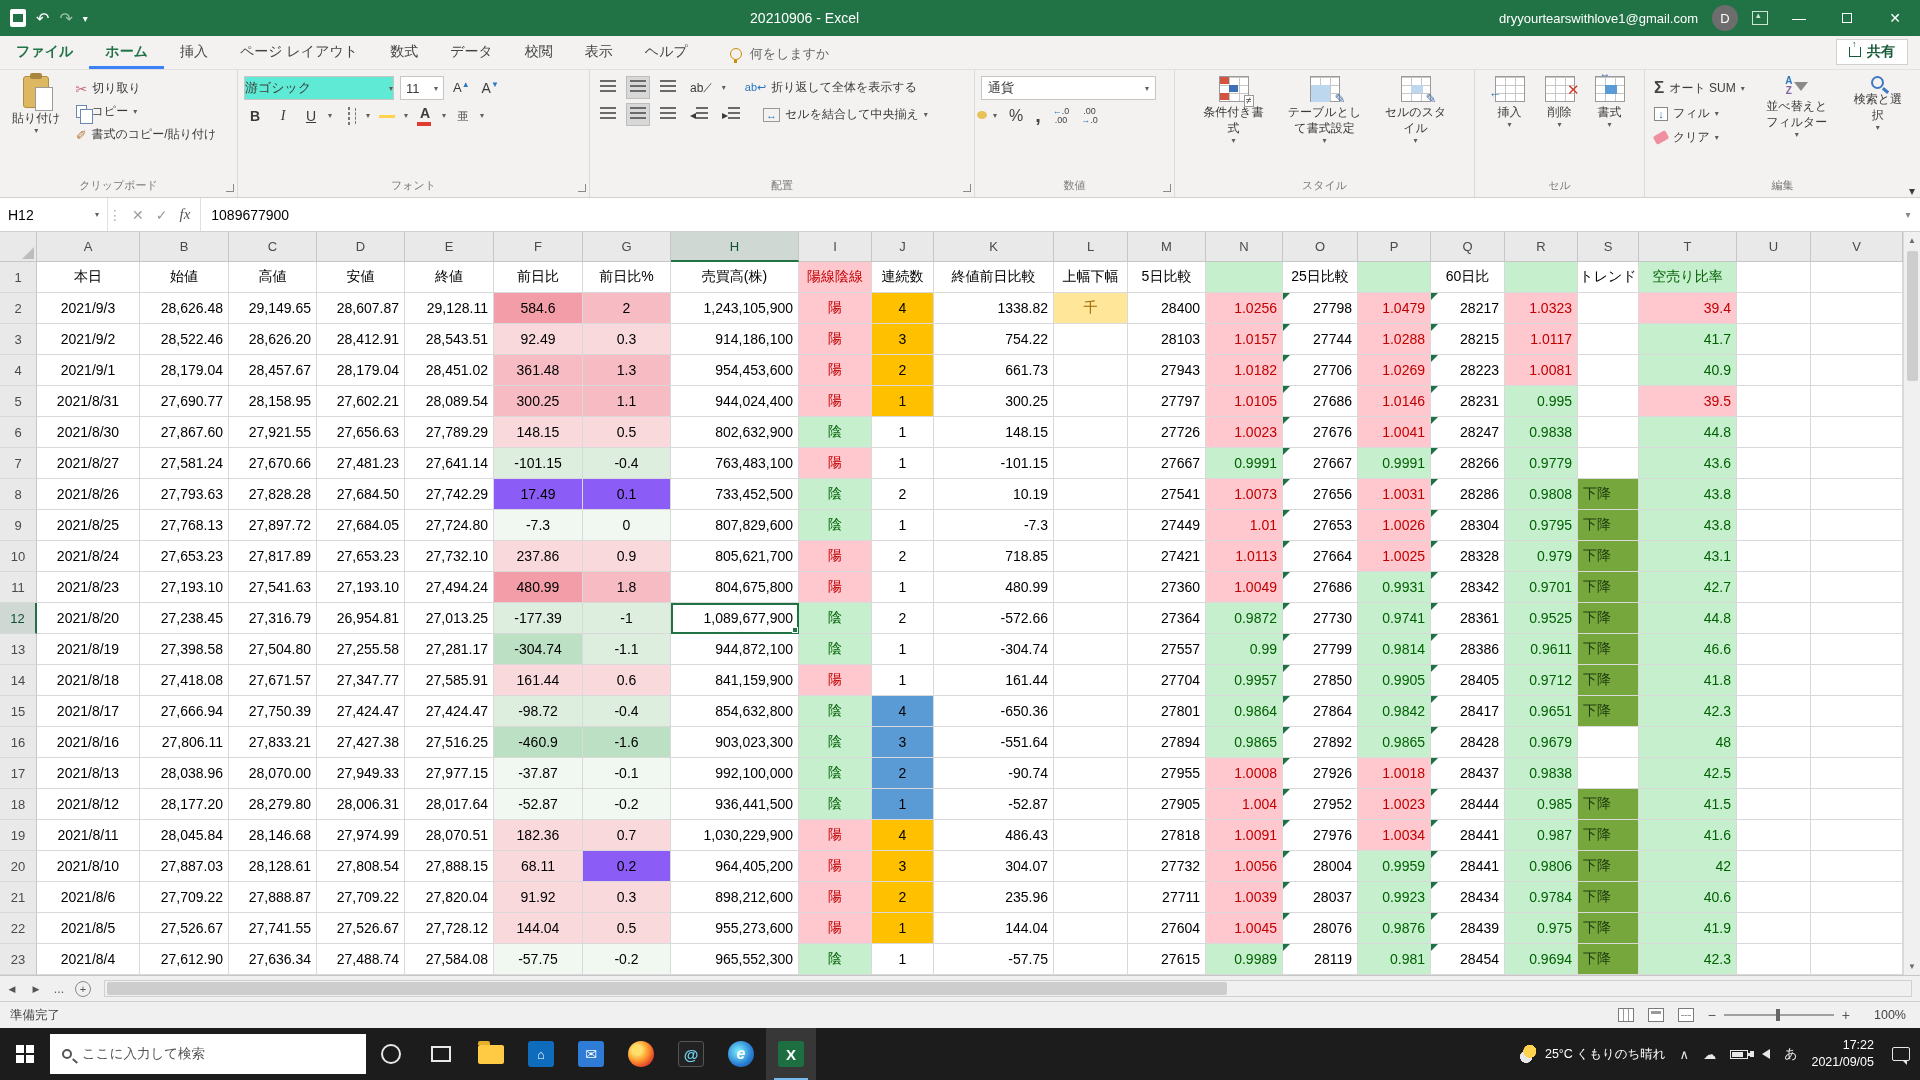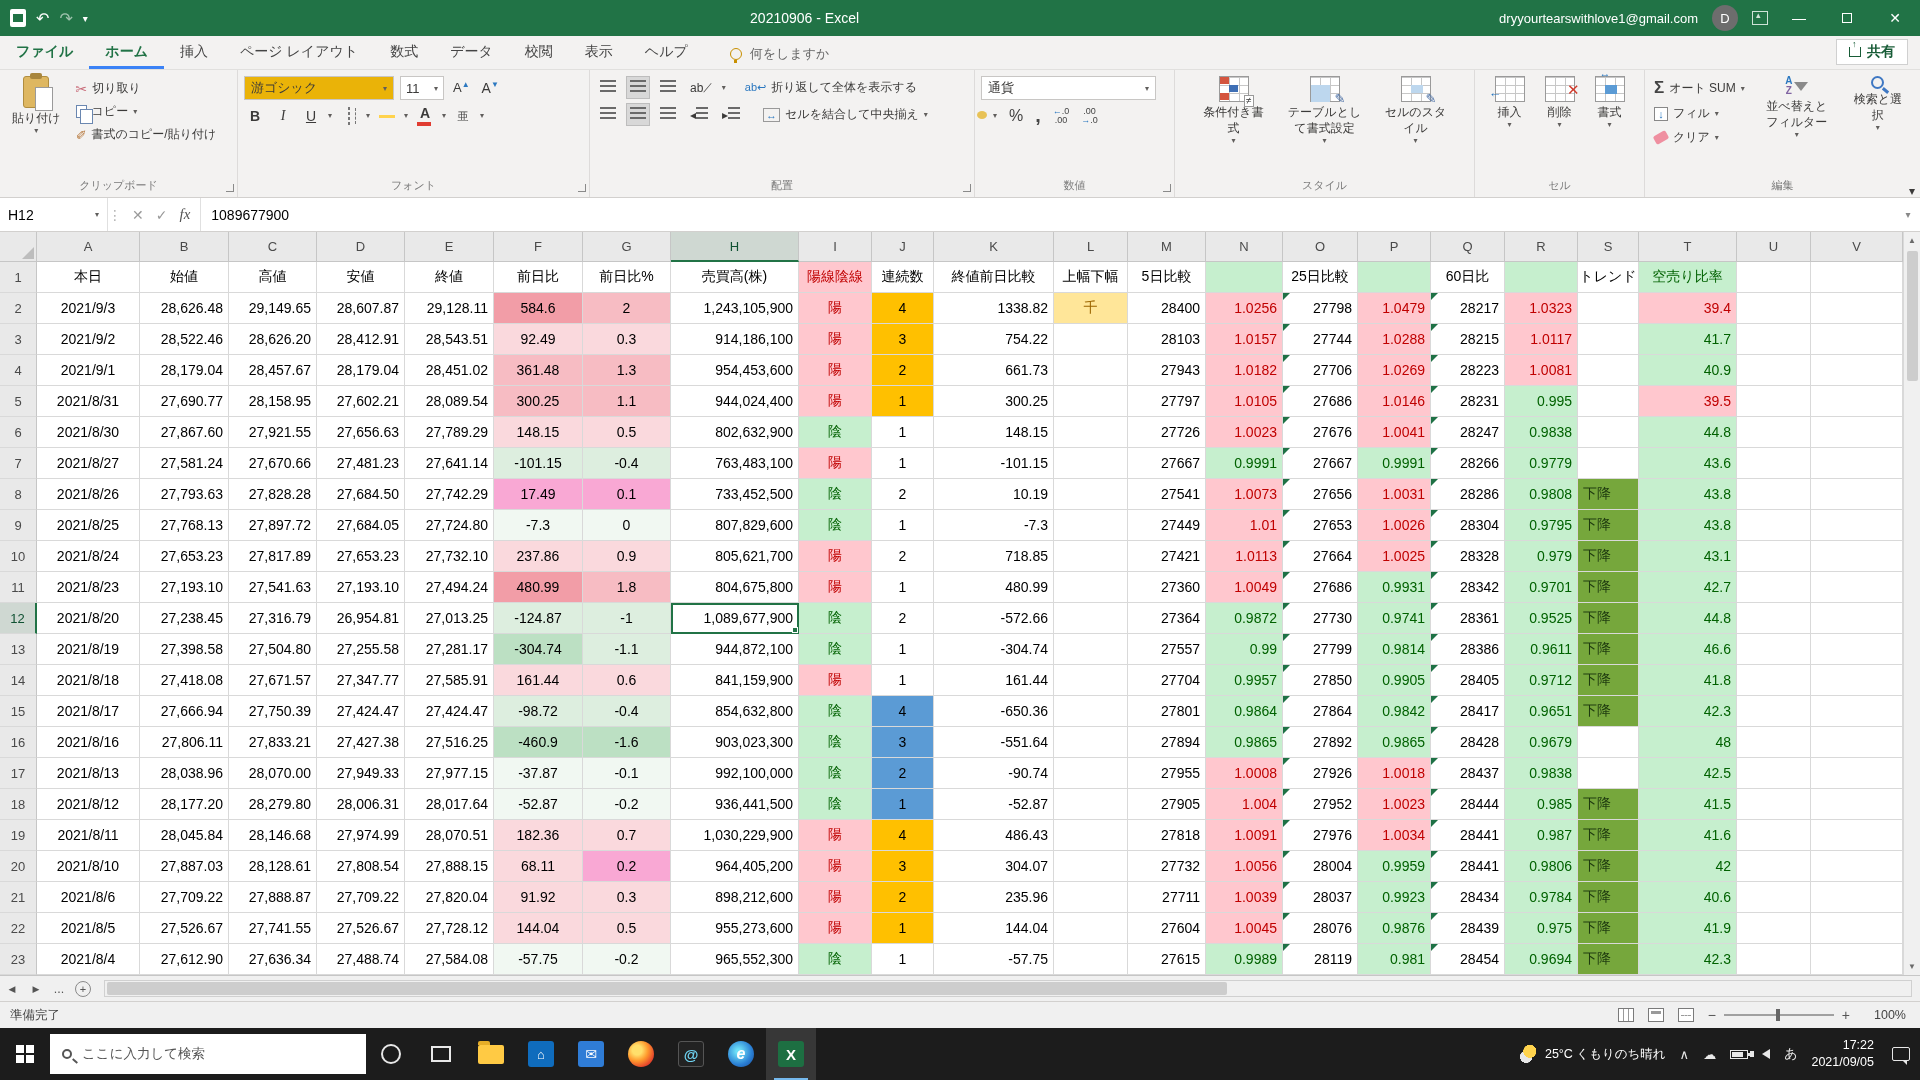--- a/index.html
+++ b/index.html
@@ -44,21 +44,21 @@
   .bigbtn .cap{margin-top:3px;}
   .chv{font-size:8px;color:#605e5c;}
   .clipboard-ico{width:26px;height:32px;background:#deb761;border:1px solid #b08d3f;border-radius:3px;position:relative;}
   .clipboard-ico::before{content:"";position:absolute;left:6px;top:-4px;width:12px;height:6px;background:#a8863d;border-radius:2px;}
   .clipboard-ico::after{content:"";position:absolute;right:-5px;bottom:-4px;width:16px;height:22px;background:#fff;border:1px solid #9a9a9a;}
   .smallbtn{display:flex;align-items:center;gap:5px;white-space:nowrap;padding:2px 3px;}
   .ico-cut{color:#c86a78;font-size:14px;}
   .ico-copy{width:11px;height:13px;border:1px solid #6a87b0;position:relative;background:#fff;}
   .ico-copy::after{content:"";position:absolute;left:3px;top:3px;width:11px;height:13px;border:1px solid #6a87b0;background:#fff;}
   .ico-brush{color:#b7793d;font-size:13px;transform:rotate(-90deg);}
-  .fontname{width:150px;height:24px;background:#eab308;border:1px solid #c8c6c4;display:flex;align-items:center;justify-content:space-between;padding:0 6px;font-size:13px;}
+  .fontname{width:150px;height:24px;background:#5eead4;border:1px solid #c8c6c4;display:flex;align-items:center;justify-content:space-between;padding:0 0;font-size:13px;}
   .fontsize{width:44px;height:24px;background:#fff;border:1px solid #c8c6c4;display:flex;align-items:center;justify-content:space-between;padding:0 5px;font-size:13px;}
   .fbtn{min-width:22px;text-align:center;font-size:14px;padding:1px 3px;}
   .fbtn.b{font-weight:bold;}
   .fbtn.i{font-style:italic;font-family:"Liberation Serif",serif;}
   .fbtn.u{text-decoration:underline;}
   .grow-a{font-size:13px;}
   .grow-a sup{font-size:8px;color:#2b78c0;}
   .shrink-a sup{font-size:8px;color:#2b78c0;}
   .ico-borders{width:14px;height:14px;border:1px dashed #777;position:relative;}
   .ico-borders::after{content:"";position:absolute;left:6px;top:0;bottom:0;border-left:1px dashed #777;}
@@ -128,21 +128,21 @@
   .a-center{justify-content:center;}
   .a-left{justify-content:flex-start;}
   .hdr1 .g-cell{justify-content:center;}
   .c-bad{background:#ffc7ce;color:#c00000;}
   .c-good{background:#c6efce;color:#006100;}
   .c-goodbg{background:#c6efce;}
   .c-orange{background:#ffc000;color:#000;}
   .c-blue{background:#5b9bd5;color:#000;}
   .c-yellow{background:#ffe699;color:#9c6500;}
   .c-olive{background:#76a73c;color:#1e3a0f;}
-  .c-p0{background:#f9a8d4;}
+  .c-p0{background:#8b5cf6;}
   .c-p1{background:#fad9dd;}
   .c-p2{background:#f7bcc3;}
   .c-p3{background:#f29da7;}
   .c-g0{background:#f1f8f2;}
   .c-g1{background:#ddeedf;}
   .c-g2{background:#bce0c3;}
   .tri::before{content:"";position:absolute;left:0;top:0;border-top:7px solid #1e7145;border-right:7px solid transparent;}
   .selcell{outline:2px solid #217346;outline-offset:-2px;z-index:2;}
   .fill-handle{position:absolute;right:0;bottom:0;width:6px;height:6px;background:#217346;border:1px solid #fff;}
   
@@ -785,21 +785,21 @@
         <div class="g-cell a-left" style="width: 74px; flex: 0 0 74px;"></div>
         <div class="g-cell a-left" style="width: 92px; flex: 0 0 92px;"></div>
       </div>
       <div class="g-row">
         <div class="g-rowhdr sel">12</div>
         <div class="g-cell a-center" style="width: 103px; flex: 0 0 103px;">2021/8/20</div>
         <div class="g-cell a-right" style="width: 89px; flex: 0 0 89px;">27,238.45</div>
         <div class="g-cell a-right" style="width: 88px; flex: 0 0 88px;">27,316.79</div>
         <div class="g-cell a-right" style="width: 88px; flex: 0 0 88px;">26,954.81</div>
         <div class="g-cell a-right" style="width: 89px; flex: 0 0 89px;">27,013.25</div>
-        <div class="g-cell a-center c-g1" style="width: 89px; flex: 0 0 89px;">-124.87</div>
+        <div class="g-cell a-center c-g1" style="width: 89px; flex: 0 0 89px;">-177.39</div>
         <div class="g-cell a-center c-g1" style="width: 88px; flex: 0 0 88px;">-1</div>
         <div class="g-cell a-right selcell" style="width: 128px; flex: 0 0 128px;">1,089,677,900<span class="fill-handle"></span></div>
         <div class="g-cell a-center c-good" style="width: 73px; flex: 0 0 73px;">陰</div>
         <div class="g-cell a-center" style="width: 62px; flex: 0 0 62px;">2</div>
         <div class="g-cell a-right" style="width: 120px; flex: 0 0 120px;">-572.66</div>
         <div class="g-cell a-center" style="width: 74px; flex: 0 0 74px;"></div>
         <div class="g-cell a-right" style="width: 78px; flex: 0 0 78px;">27364</div>
         <div class="g-cell a-right c-good" style="width: 77px; flex: 0 0 77px;">0.9872</div>
         <div class="g-cell a-right tri" style="width: 75px; flex: 0 0 75px;">27730</div>
         <div class="g-cell a-right c-good" style="width: 73px; flex: 0 0 73px;">0.9741</div>

